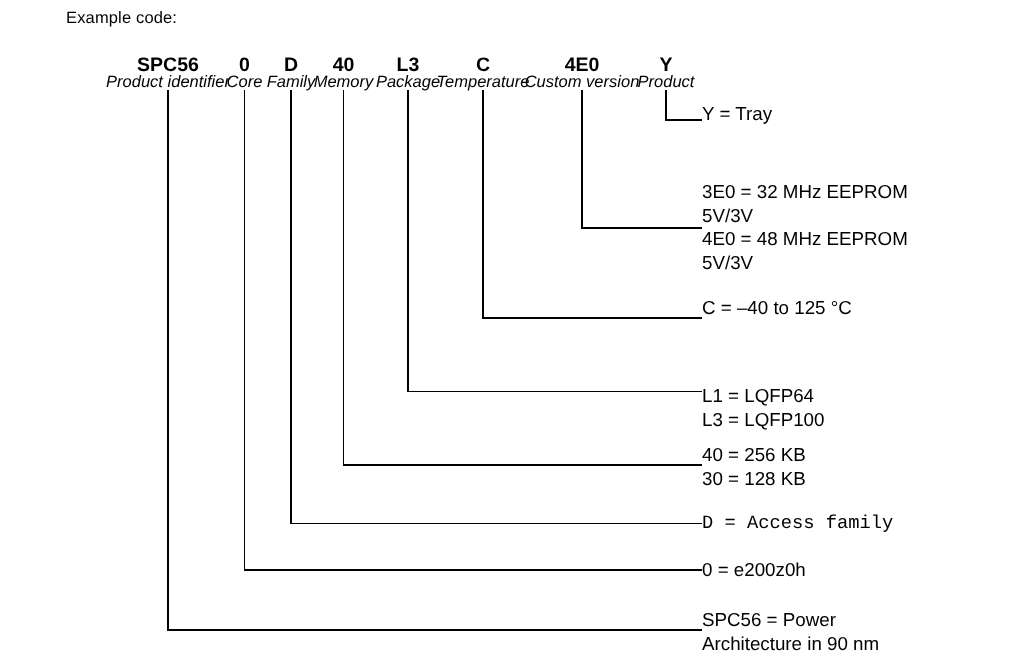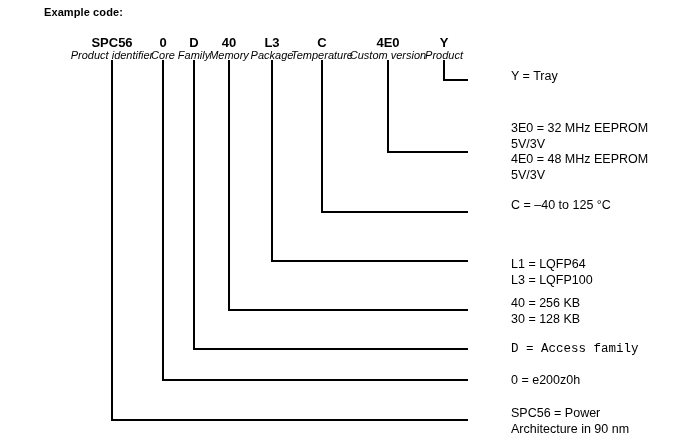--- a/index.html
+++ b/index.html
@@ -22,21 +22,21 @@
     left: 0; top: 0;
     width: 673px;
     height: 444px;
   }
 
   .heading {
     position: absolute;
     left: 44px;
     top: 6px;
     font-size: 11px;
-    font-weight: bold;
+    font-weight: normal;
     letter-spacing: 0.1px;
     white-space: nowrap;
   }
 
   
   .header-cell {
     position: absolute;
     text-align: center;
     white-space: nowrap;
     transform: translateX(-50%);
@@ -78,21 +78,20 @@
   
   .legend-block {
     position: absolute;
     left: 468px;
     font-size: 12.5px;
     line-height: 15.5px;
     white-space: pre;
   }
   .legend-line {
     white-space: pre;
-    margin-left: 43px;
   }
 </style>
 </head>
 <body>
 
 <div id="diagram-root">
 
   <div class="heading">Example code:</div>
 
   <div id="header-row">

